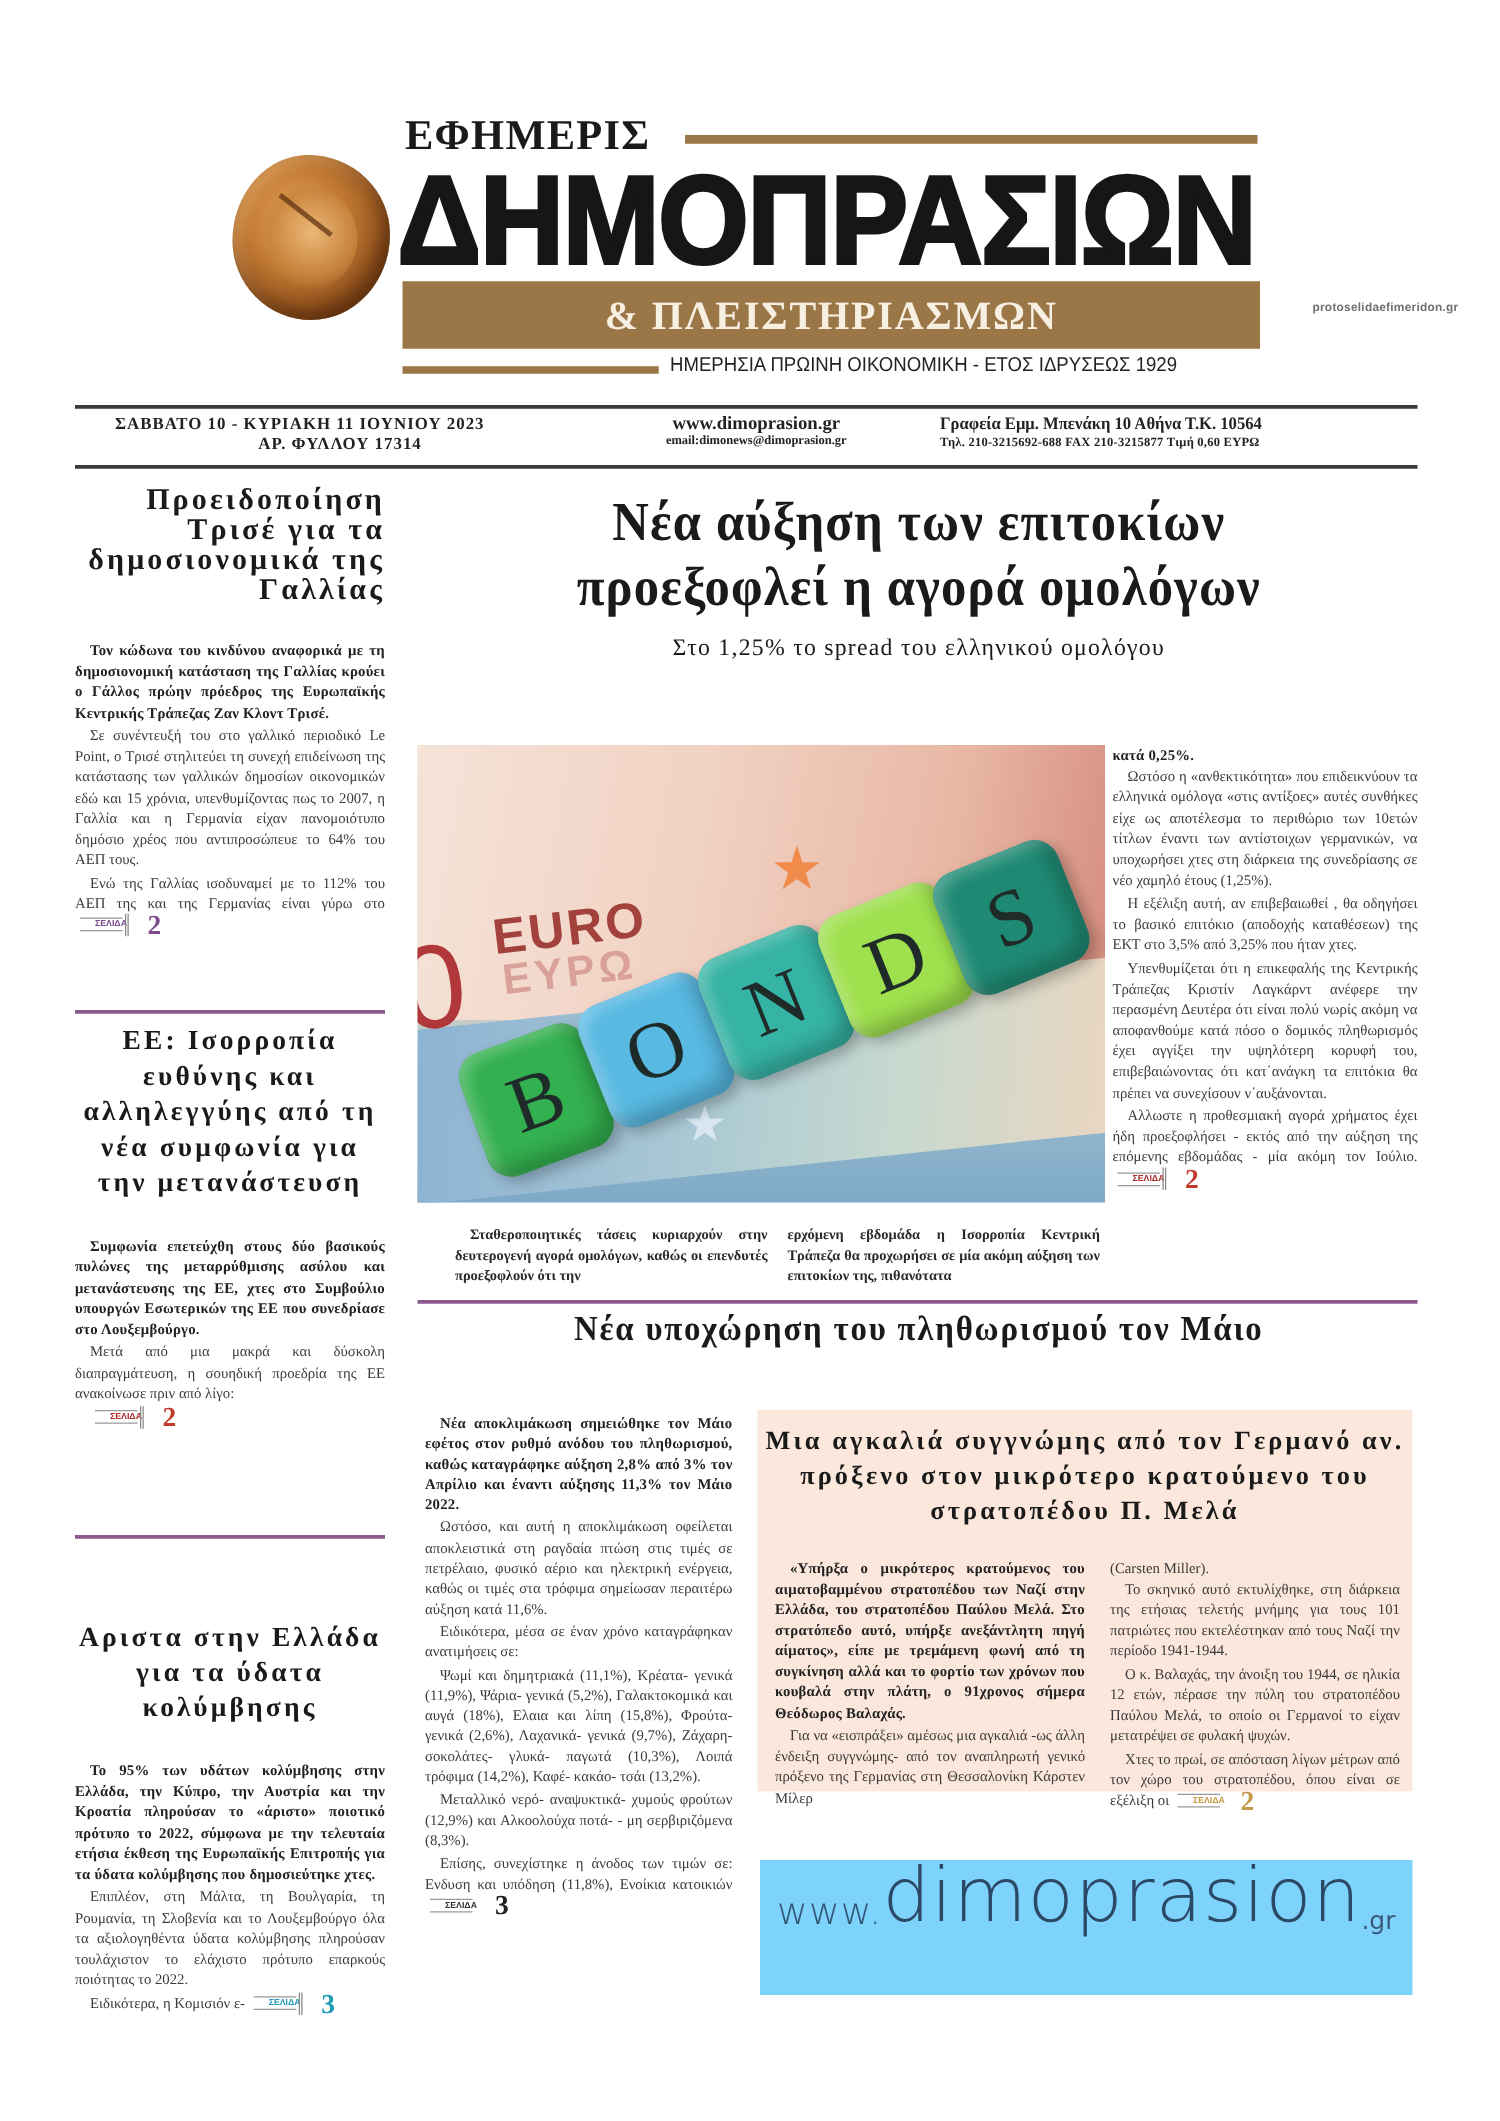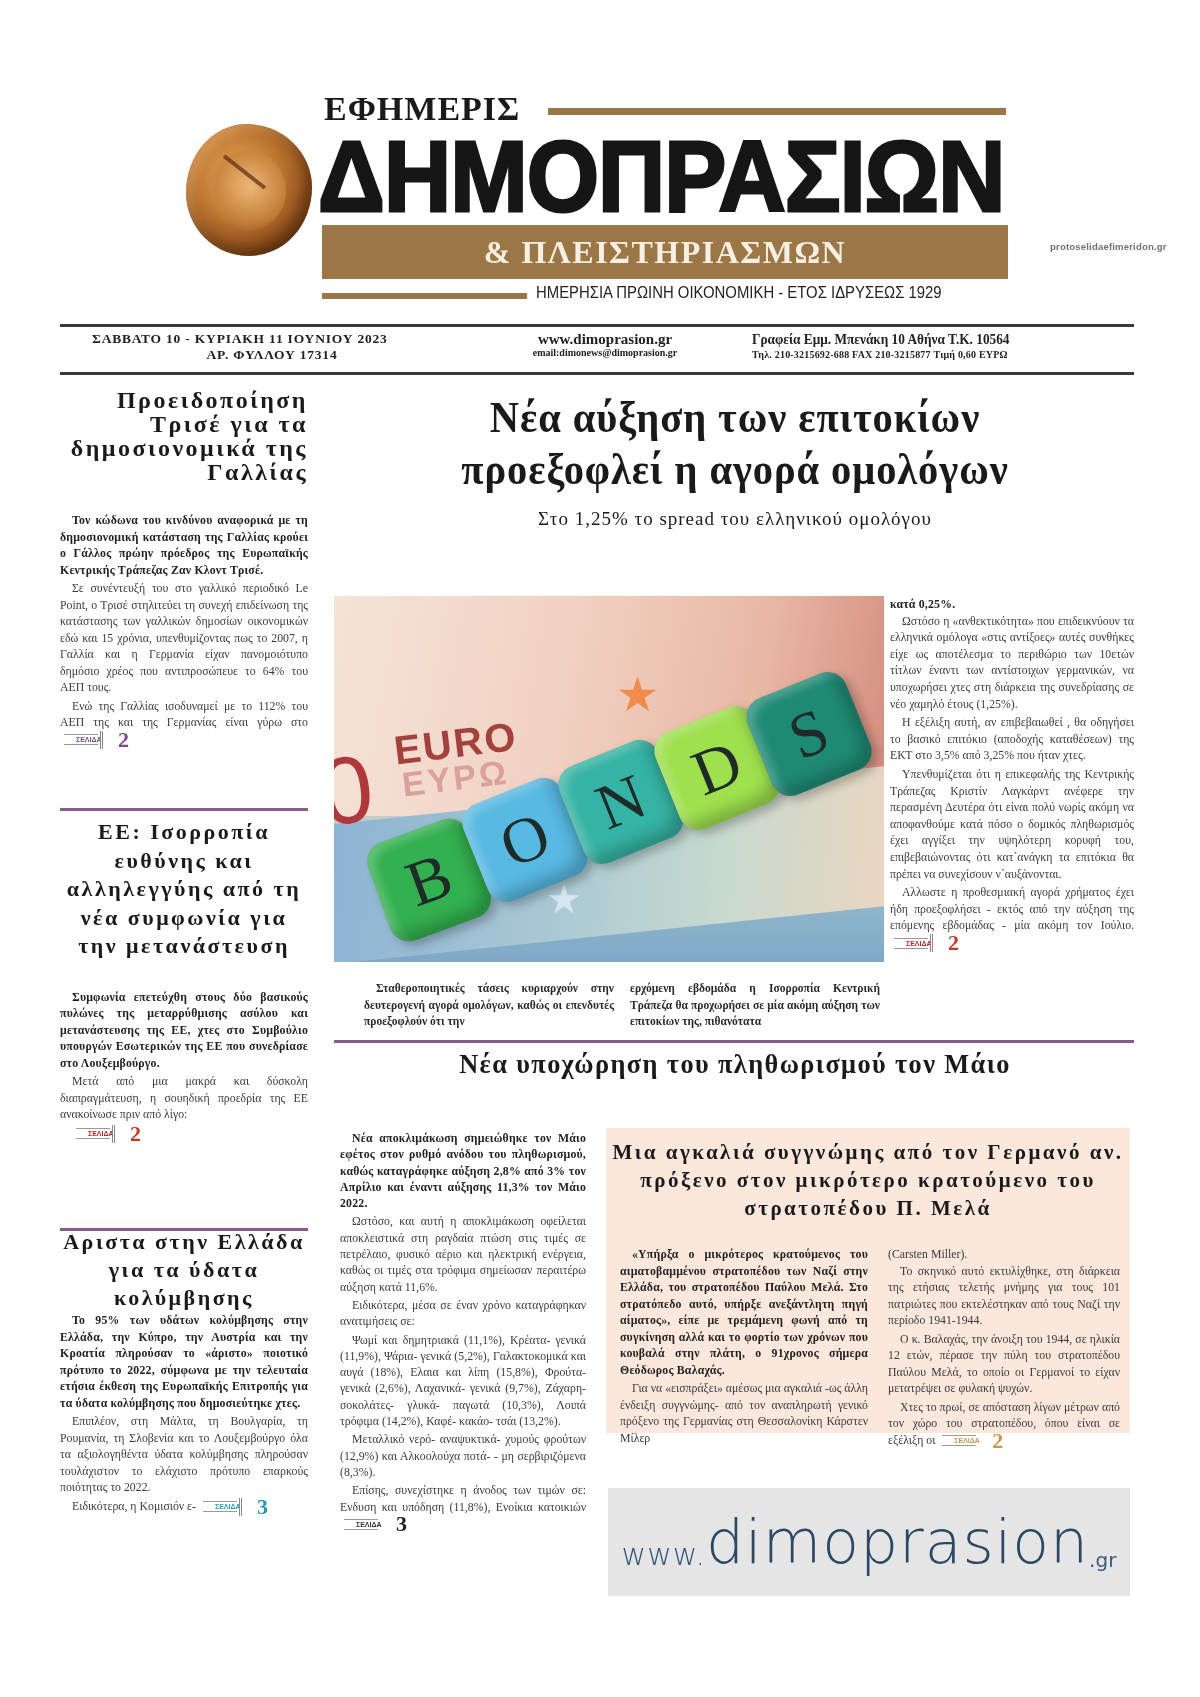--- a/index.html
+++ b/index.html
@@ -82,23 +82,23 @@
   .divider-purple { position: absolute; height: 3px; background: #8a5a8e; }
 
   
   .col-left { position: absolute; left: 60px; width: 248px; }
   .l1 { top: 388px; }
   .l1 .hl { font-size: 24px; line-height: 24px; letter-spacing: 2.5px; text-align: right; }
   .l1 .body { margin-top: 28px; }
   .l2 { top: 818px; }
   .l2 .hl { font-size: 22px; line-height: 28.5px; letter-spacing: 2.5px; }
   .l2 .body { margin-top: 28px; }
-  .l3 { top: 1228px; }
+  .l3 { top: 1296px; }
   .l3 .hl { font-size: 22px; line-height: 28px; letter-spacing: 2.5px; }
-  .l3 .body { }
+  .l3 .body { margin-top: 28px; }
 
   
   .main-hl {
     position: absolute; left: 335px; top: 392px; width: 800px; text-align: center;
     font-family: "Liberation Serif", serif; font-weight: bold; font-size: 44px; line-height: 52px; color: #1a1a1a;
     letter-spacing: 1px; transform: scaleX(.92); transform-origin: center top;
   }
   .main-sub {
     position: absolute; left: 335px; top: 508px; width: 800px; text-align: center;
     font-family: "Liberation Serif", serif; font-weight: normal; font-size: 19px; color: #1a1a1a; letter-spacing: 1px;
@@ -147,22 +147,22 @@
 
   
   .sorry-box { position: absolute; left: 606px; top: 1128px; width: 524px; height: 305px; background: #fbe7dc; }
   .sorry-hl { position: absolute; left: 0; top: 10px; width: 524px; font-size: 21px; line-height: 28px; letter-spacing: 2.5px; }
   .sorry-c1 { position: absolute; left: 14px; top: 118px; width: 248px; }
   .sorry-c2 { position: absolute; left: 282px; top: 118px; width: 232px; }
   .sorry-box .body { color: #3a3a3a; }
 
   
   .ad {
-    position: absolute; left: 608px; top: 1488px; width: 522px; height: 108px; background: #e5e5e5;
-    display: flex; align-items: center; justify-content: center; overflow: hidden;
+    position: absolute; left: 608px; top: 1488px; width: 522px; height: 108px; background: #7dd3fc;
+    display: flex; align-items: flex-start; justify-content: center; overflow: hidden;
   }
   .ad .www { font-family: "DejaVu Sans", sans-serif; font-weight: 300; font-size: 30px; color: #325476; margin-top: 24px; letter-spacing: 1px; }
   .ad .domain { font-family: "DejaVu Sans", sans-serif; font-weight: 300; font-size: 60px; color: #2b4865; line-height: 58px; margin-top: 0; letter-spacing: 1px; }
   .ad .tld { font-family: "DejaVu Sans", sans-serif; font-size: 20px; color: #3a5a7a; margin-top: 36px; }
 </style>
 </head>
 <body>
 
 <header>
   <div class="coin">

